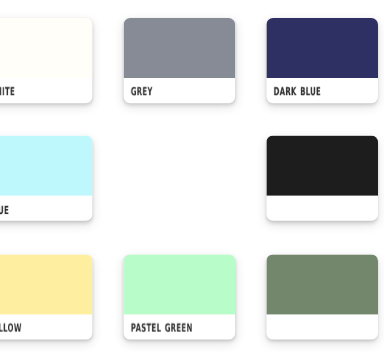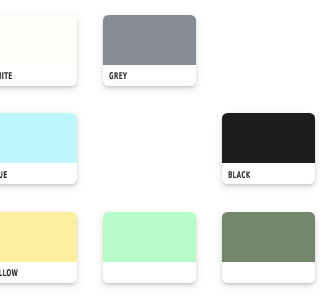--- a/index.html
+++ b/index.html
@@ -59,42 +59,48 @@
       <div class="swatch-label-wrap">
         <span class="swatch-label">WHITE</span>
       </div>
     </div>
     <div class="swatch-card col-1">
       <div class="swatch-color" style="background: rgb(134, 139, 149);"></div>
       <div class="swatch-label-wrap">
         <span class="swatch-label">GREY</span>
       </div>
     </div>
+    <div class="swatch-card col-2">
+      <div class="swatch-color" style="background: rgb(46, 48, 100);"></div>
+      <div class="swatch-label-wrap">
+        <span class="swatch-label">DARK BLUE</span>
+      </div>
+    </div>
   </div>
   <div class="swatch-row">
     <div class="swatch-card col-0">
       <div class="swatch-color" style="background: rgb(190, 248, 252);"></div>
       <div class="swatch-label-wrap">
         <span class="swatch-label">BLUE</span>
       </div>
     </div>
     <div class="swatch-card col-2">
       <div class="swatch-color" style="background: rgb(29, 29, 29);"></div>
-      <div class="swatch-label-wrap">
-        <span class="swatch-label">BLACK</span>
-      </div>
     </div>
   </div>
   <div class="swatch-row">
     <div class="swatch-card col-0">
       <div class="swatch-color" style="background: rgb(253, 239, 159);"></div>
       <div class="swatch-label-wrap">
         <span class="swatch-label">YELLOW</span>
       </div>
     </div>
     <div class="swatch-card col-1">
       <div class="swatch-color" style="background: rgb(184, 252, 201);"></div>
+      <div class="swatch-label-wrap">
+        <span class="swatch-label">PASTEL GREEN</span>
+      </div>
     </div>
     <div class="swatch-card col-2">
       <div class="swatch-color" style="background: rgb(115, 135, 109);"></div>
     </div>
   </div>
 </div>
 
 </body></html>

